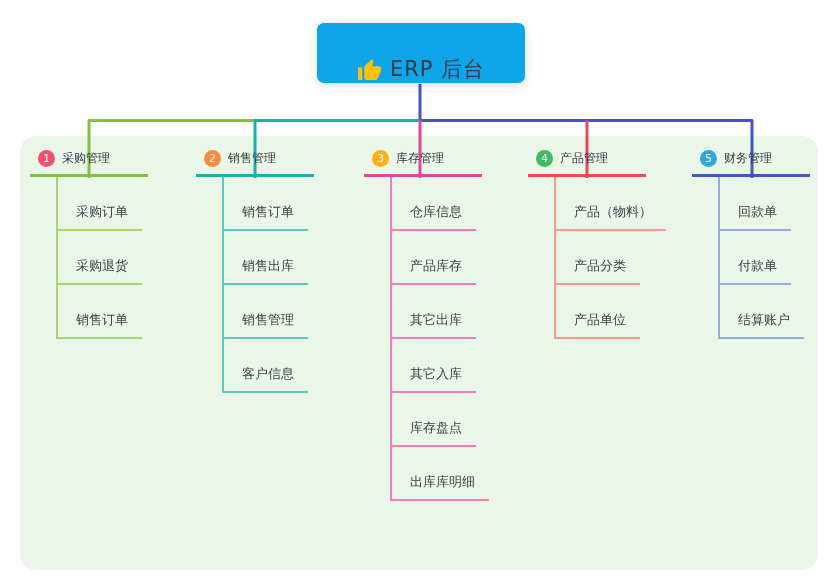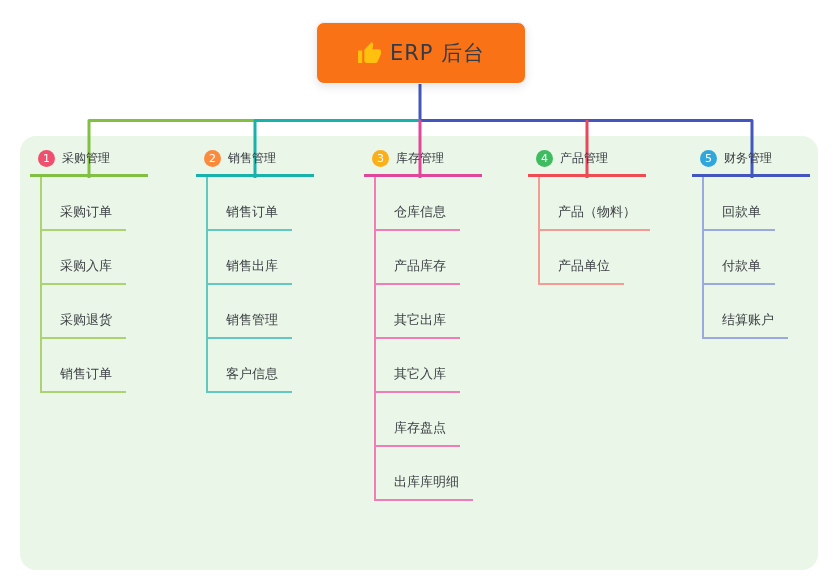--- a/index.html
+++ b/index.html
@@ -1,30 +1,30 @@
 <!DOCTYPE html>
 <html><head>
 <meta charset="utf-8">
 <style>
   html,body{margin:0;padding:0;background:#fff;font-family:"DejaVu Sans","Liberation Sans",sans-serif;}
   .canvas{position:relative;width:839px;height:588px;background:#ffffff;overflow:hidden;}
   .panel{position:absolute;left:20px;top:136px;width:798px;height:434px;background:#eaf6e7;border-radius:16px;}
   .wires{position:absolute;left:0;top:0;width:839px;height:588px;pointer-events:none;}
-  .root-card{position:absolute;left:316px;top:22px;width:208px;height:60px;background:#f97316;
+  .root-card{position:absolute;left:316px;top:22px;width:208px;height:60px;background:#0ea5e9;
     border:1px solid #f1f1f1;border-radius:8px;box-shadow:0 3px 10px rgba(0,0,0,0.10);
-    display:flex;align-items:center;justify-content:center;gap:8px;cursor:pointer;}
+    display:flex;align-items:flex-end;justify-content:center;gap:8px;cursor:pointer;}
   .root-label{font-size:21px;color:#353b46;letter-spacing:1px;}
   .thumb-icon{width:25px;height:25px;display:inline-block;}
   .branch{position:absolute;top:150px;width:118px;}
   .branch-head{display:flex;align-items:center;gap:7px;box-sizing:border-box;width:118px;
     padding:0 0 7px 8px;border-bottom:3px solid var(--line);cursor:pointer;}
   .badge{width:17px;height:17px;border-radius:50%;background:var(--badge);color:#fff;
     font-size:11px;line-height:17px;text-align:center;flex:0 0 17px;}
   .branch-label{font-size:12px;color:#35393f;white-space:nowrap;}
-  .children{margin-left:10px;border-left:2px solid var(--lite);}
+  .children{margin-left:26px;border-left:2px solid var(--lite);}
   .child{height:54px;display:flex;align-items:flex-end;}
   .child-label{padding:0 14px 8px 18px;border-bottom:2px solid var(--lite);
     font-size:13px;color:#3d4045;white-space:nowrap;cursor:pointer;}
   .b1{left:30px;}  .b2{left:196px;}  .b3{left:364px;}  .b4{left:528px;}  .b5{left:692px;}
 </style>
 </head>
 <body>
 
 <div class="canvas">
 
@@ -49,23 +49,20 @@
   </div>
 
   <div class="branch b1" style="--line: #82c043; --lite: #abd471; --badge: #f0506e;">
     <div class="branch-head">
       <span class="badge">1</span>
       <span class="branch-label">采购管理</span>
     </div>
     <div class="children">
       <div class="child">
           <span class="child-label">采购订单</span>
-        </div>
-      <div class="child">
-          <span class="child-label">采购入库</span>
         </div>
       <div class="child">
           <span class="child-label">采购退货</span>
         </div>
       <div class="child">
           <span class="child-label">销售订单</span>
         </div>
     </div>
   </div>
 
@@ -120,20 +117,23 @@
   <div class="branch b4" style="--line: #ef4b52; --lite: #f49b94; --badge: #3fbc5f;">
     <div class="branch-head">
       <span class="badge">4</span>
       <span class="branch-label">产品管理</span>
     </div>
     <div class="children">
       <div class="child">
           <span class="child-label">产品（物料）</span>
         </div>
       <div class="child">
+          <span class="child-label">产品分类</span>
+        </div>
+      <div class="child">
           <span class="child-label">产品单位</span>
         </div>
     </div>
   </div>
 
   <div class="branch b5" style="--line: #4356c0; --lite: #9aa9df; --badge: #2fa7dc;">
     <div class="branch-head">
       <span class="badge">5</span>
       <span class="branch-label">财务管理</span>
     </div>

